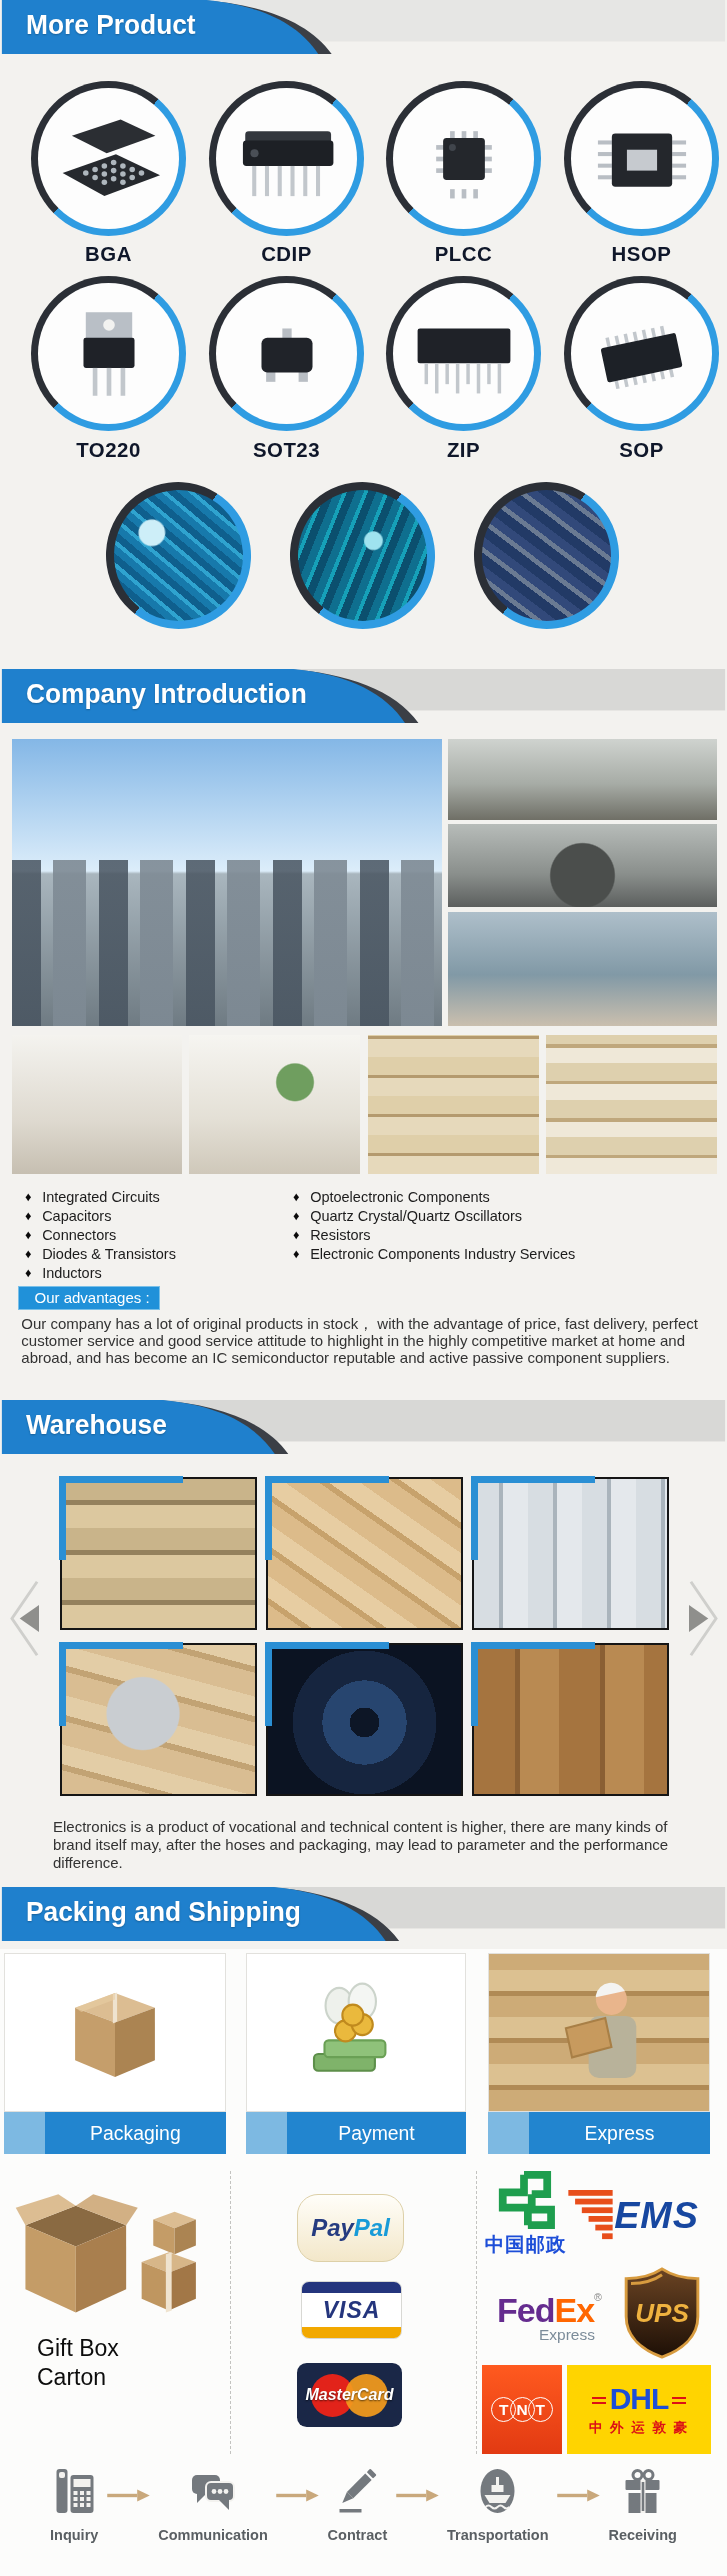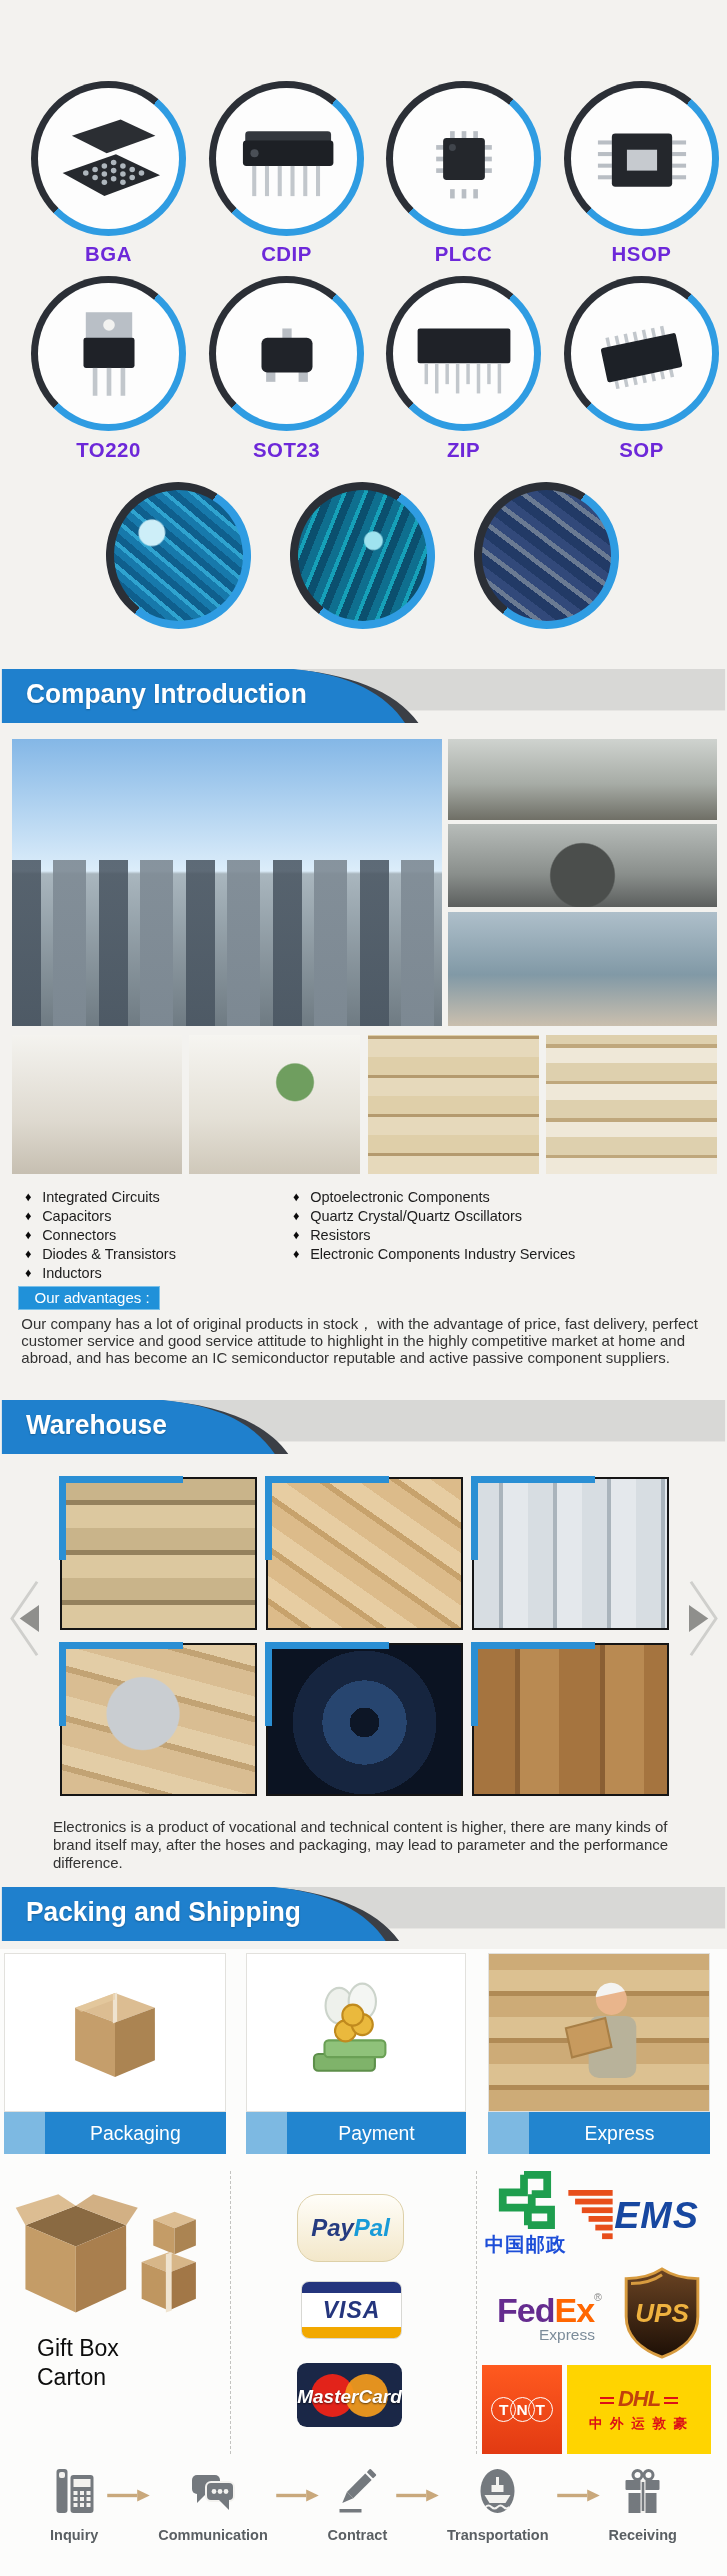--- a/index.html
+++ b/index.html
@@ -14,21 +14,21 @@
                   letter-spacing:0;transform:scaleX(.94);transform-origin:left center;
                   text-shadow:0 1px 1.9px rgba(0,0,0,.25);white-space:nowrap;}
 
   
   .ring{position:absolute;width:155px;height:155px;border-radius:50%;
         background:conic-gradient(from 40deg,#2f9ce2 0 185deg,#2b2f36 185deg 360deg);
         padding:0;box-sizing:border-box;}
   .ring .face{position:absolute;left:6.8px;top:6.8px;right:6.8px;bottom:6.8px;border-radius:50%;
         background:#fdfdfd;display:flex;align-items:center;justify-content:center;overflow:hidden;}
   .pkg-label{position:absolute;width:155px;text-align:center;font-size:20.4px;font-weight:800;
-        color:#6d28d9;letter-spacing:0.5px;}
+        color:#0f172a;letter-spacing:0.5px;}
 
   
   .oval{position:absolute;width:145px;height:147px;border-radius:50%;
         background:conic-gradient(from 40deg,#2f9ce2 0 185deg,#2b2f36 185deg 360deg);
         transform:rotate(-8deg);}
   .oval .face{position:absolute;left:7.8px;top:7.8px;right:7.8px;bottom:7.8px;border-radius:50%;overflow:hidden;}
   .pcb1{background:radial-gradient(circle at 32% 30%,#cdeef8 0 10%,rgba(0,0,0,0) 11%),
         repeating-linear-gradient(48deg,#1779ab 0 6.8px,#2fa3cf 6.8px 10.7px,#0f5f8d 10.7px 17.5px);}
   .pcb2{background:radial-gradient(circle at 60% 40%,#9fe3ef 0 8%,rgba(0,0,0,0) 9%),
         repeating-linear-gradient(120deg,#0f6f8f 0 7.8px,#16a0b8 7.8px 11.6px,#0b4f6e 11.6px 19.4px);}
@@ -98,56 +98,64 @@
   .visa .band-t{height:10.7px;background:#24357d;}
   .visa .band-b{height:10.7px;background:#f2a800;}
   .visa .vtxt{flex:1;display:flex;align-items:center;justify-content:center;
       font-style:italic;font-weight:900;font-size:23px;color:#24357d;letter-spacing:1px;}
   .mc{position:absolute;left:297px;top:2363px;width:105px;height:64px;border-radius:9.7px;
       background:#1a2747;overflow:hidden;}
   .mc .c1,.mc .c2{position:absolute;top:10.7px;width:43px;height:43px;border-radius:50%;}
   .mc .c1{left:13.6px;background:#e2231a;}
   .mc .c2{left:48px;background:#f49b1c;opacity:.92;}
   .mc .mtxt{position:absolute;left:0;right:0;top:23px;text-align:center;color:#fff;
-      font-style:italic;font-weight:700;font-size:19px;text-shadow:0 1px 1.9px rgba(0,0,0,.6);}
+      font-style:italic;font-weight:700;font-size:16px;text-shadow:0 1px 1.9px rgba(0,0,0,.6);}
   .cpost-txt{position:absolute;left:479px;top:2231px;width:93px;text-align:center;
       font-size:19.4px;font-weight:700;color:#1d4ed8;letter-spacing:1px;}
   .ems{position:absolute;left:568px;top:2190px;display:flex;align-items:center;}
   .ems .etxt{font-style:italic;font-weight:900;font-size:37px;color:#1747a0;letter-spacing:1px;
       transform:scaleX(1.02);margin-left:1.9px;}
   .fedex{position:absolute;left:497px;top:2291px;font-weight:900;font-size:34px;letter-spacing:-1px;}
   .fedex .fed{color:#652c8f}.fedex .ex{color:#ff6600}.fedex .reg{font-size:10.7px;color:#888;font-weight:400;vertical-align:top;}
   .fedex-exp{position:absolute;left:539px;top:2326px;font-size:15.5px;color:#7c8c9a;}
   .ups{position:absolute;left:623px;top:2266px;}
   .tnt{position:absolute;left:482px;top:2365px;width:80px;height:89px;
       background:linear-gradient(180deg,#ff5a1f,#e23a12);display:flex;align-items:center;justify-content:center;}
   .tnt .ring{position:static;width:25px;height:25px;border:1.9px solid #fff;border-radius:50%;
       background:none;color:#fff;font-weight:900;font-size:15.5px;display:flex;align-items:center;
       justify-content:center;margin-left:-6.8px;}
   .tnt .ring:first-child{margin-left:0;}
   .dhl{position:absolute;left:567px;top:2365px;width:144px;height:89px;background:#ffd400;
       display:flex;flex-direction:column;align-items:center;justify-content:center;}
   .dhl .drow{display:flex;align-items:center;}
   .dhl .dash{width:13.6px;height:9.7px;margin:0 3.9px;
       background:repeating-linear-gradient(0deg,#dc1016 0 2.4px,rgba(0,0,0,0) 2.4px 4.8px);}
-  .dhl .dtxt{font-style:italic;font-weight:900;font-size:22px;color:#c2410c;letter-spacing:-1px;}
+  .dhl .dtxt{font-weight:900;font-size:30px;color:#1d4ed8;letter-spacing:-1px;}
   .dhl .dcn{font-size:13.6px;color:#dc1016;font-weight:700;margin-top:3px;letter-spacing:1.9px;}
 
   
   .flow{position:absolute;left:50px;top:2467px;width:627px;display:flex;align-items:flex-start;
       justify-content:space-between;}
   .step{display:flex;flex-direction:column;align-items:center;}
   .step .slbl{margin-top:11.6px;font-size:14.5px;font-weight:800;color:#5a5f63;white-space:nowrap;}
   .farrow{margin-top:21.3px;}
 </style>
 </head>
 <body>
 
 <div class="page">
 
+  <div class="ribbon" style="top:0;">
+    <svg width="727" height="54" viewBox="0 0 750 56">
+      <rect x="165" y="0" width="585" height="43" fill="#e6e6e4"></rect>
+      <path d="M205,0 C268,4 318,22 342,56 L316,56 C294,24 252,6 200,0 Z" fill="#3b3f46"></path>
+      <path d="M0,0 L212,0 C272,6 308,26 328,56 L0,56 Z" fill="#1f80cd"></path>
+    </svg>
+    <div class="rtitle">More Product</div>
+  </div>
 
   <div class="ring" style="left:31px;top:81px;">
     <div class="face">
         <svg width="116" height="116" viewBox="0 0 100 100">
       <polygon points="18,30 60,16 90,30 48,45" fill="#2b2e33"></polygon>
       <polygon points="10,62 56,46 94,64 46,82" fill="#26292e"></polygon>
       <g fill="#aeb6bd">
             <circle cx="30" cy="62" r="2.4"></circle>
             <circle cx="38" cy="59" r="2.4"></circle>
             <circle cx="46" cy="56" r="2.4"></circle>

